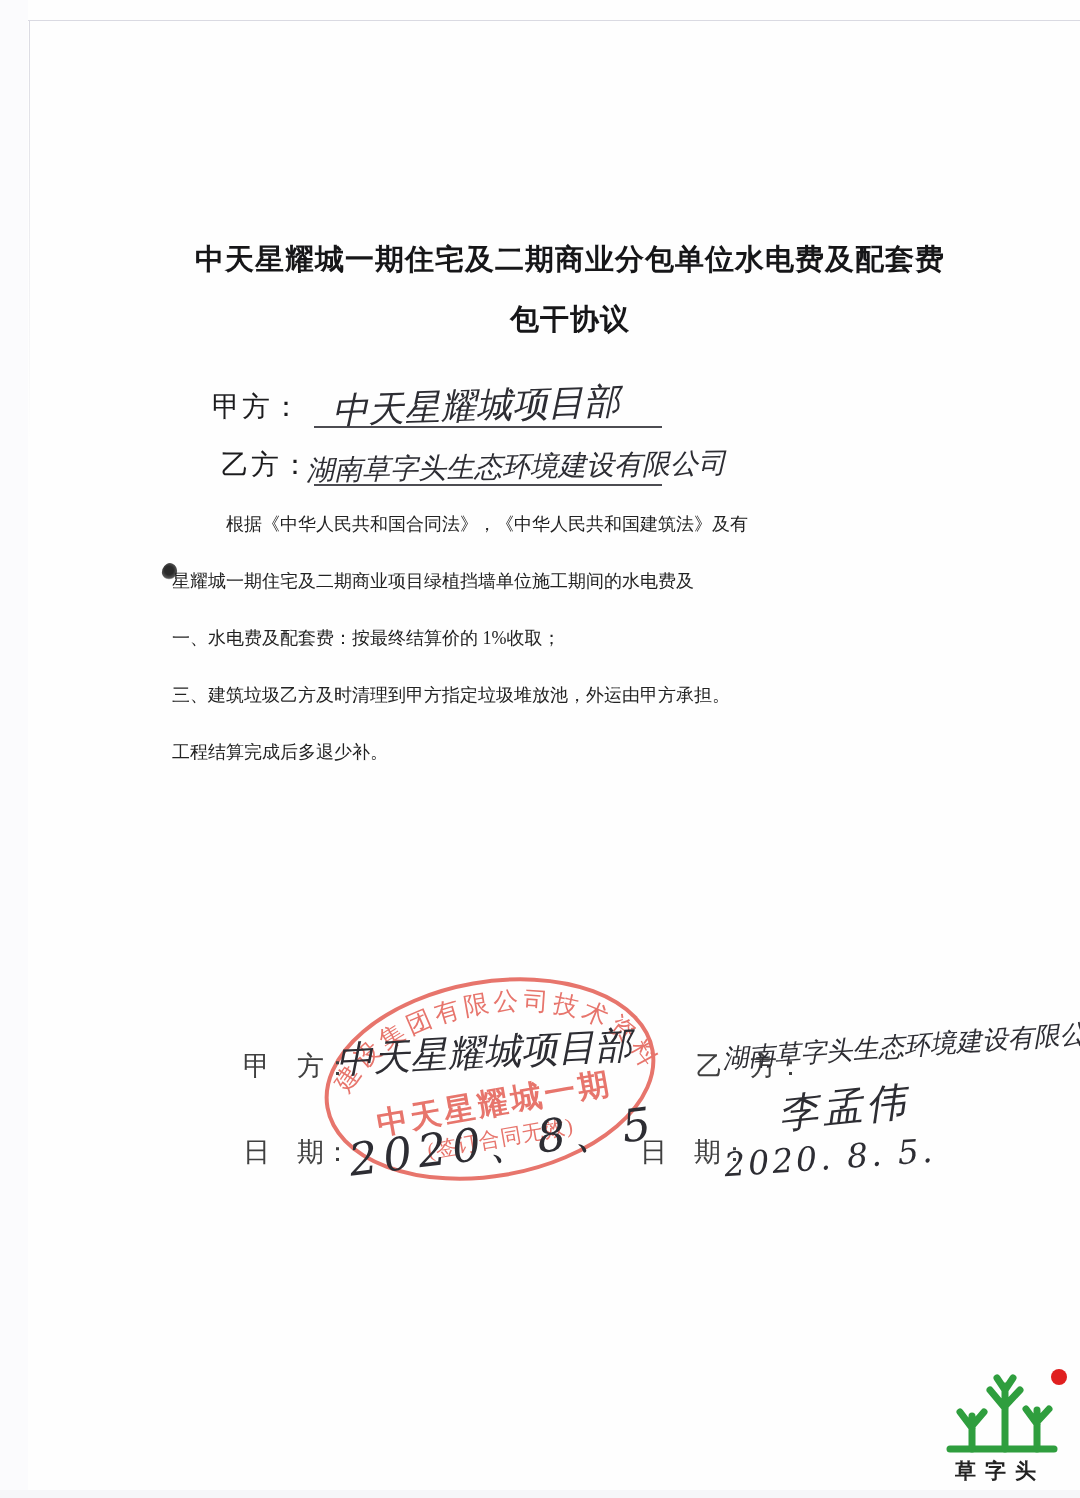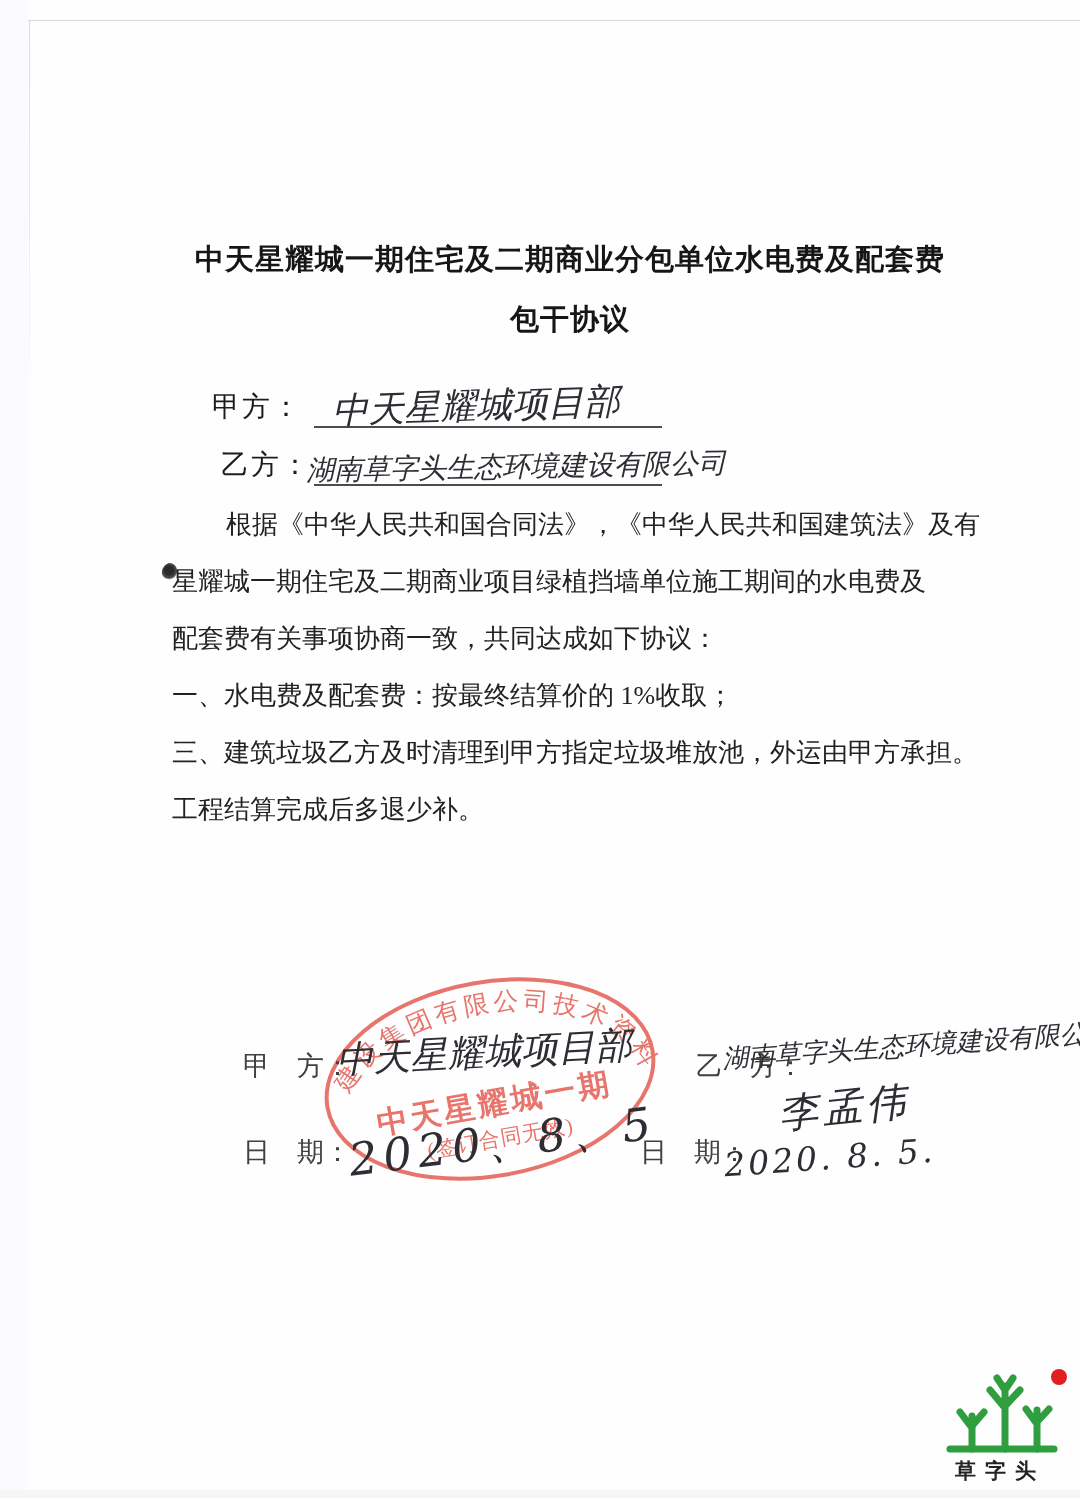--- a/index.html
+++ b/index.html
@@ -22,21 +22,21 @@
     position:absolute;left:130px;width:880px;margin:0;text-align:center;
     font-weight:bold;font-size:29px;letter-spacing:1px;color:#161618;
   }
   .title.l1{top:240px;}
   .title.l2{top:300px;}
 
   .party-label{position:absolute;font-size:28px;letter-spacing:2px;}
   .party-underline{position:absolute;height:0;border-bottom:2px solid #4c4c52;}
 
   .body-text{position:absolute;left:172px;top:496px;width:778px;
-    font-size:26px;line-height:57px;color:#222;}
+    font-size:18px;line-height:57px;color:#222;}
   .body-line{white-space:nowrap;}
   .body-line.indent{text-indent:54px;}
 
   .sig-label{position:absolute;font-size:27px;color:#404040;}
 
   .hw{
     position:absolute;font-style:italic;color:#2d2d33;white-space:nowrap;
     font-family:"DejaVu Serif","Liberation Serif",serif;
   }
   .hw-party-a{left:332px;top:382px;font-size:36px;transform:rotate(-2deg);}
@@ -74,21 +74,20 @@
 
   <span class="party-label" style="left:221px;top:446px;">乙方：</span>
   <div class="party-underline" style="left:314px;top:484px;width:348px;"></div>
   <div class="hw hw-party-b">湖南草字头生态环境建设有限公司</div>
 
   <div class="ink-blot"></div>
 
   <div class="body-text">
     <div class="body-line indent">根据《中华人民共和国合同法》，《中华人民共和国建筑法》及有</div>
     <div class="body-line">星耀城一期住宅及二期商业项目绿植挡墙单位施工期间的水电费及</div>
-    <div class="body-line">配套费有关事项协商一致，共同达成如下协议：</div>
     <div class="body-line">一、水电费及配套费：按最终结算价的 1%收取；</div>
     <div class="body-line">三、建筑垃圾乙方及时清理到甲方指定垃圾堆放池，外运由甲方承担。</div>
     <div class="body-line">工程结算完成后多退少补。</div>
   </div>
 
   <svg class="stamp" viewBox="0 0 380 238">
     <g transform="rotate(-10 190 119)" opacity="0.82">
       <ellipse cx="190" cy="119" rx="165" ry="97" fill="none" stroke-width="4" stroke="#e2574d"></ellipse>
       <path id="stampArc" d="M 38 142 A 152 90 0 0 1 342 142" fill="none"></path>
       <text font-size="25" letter-spacing="4" fill="#e2574d">

